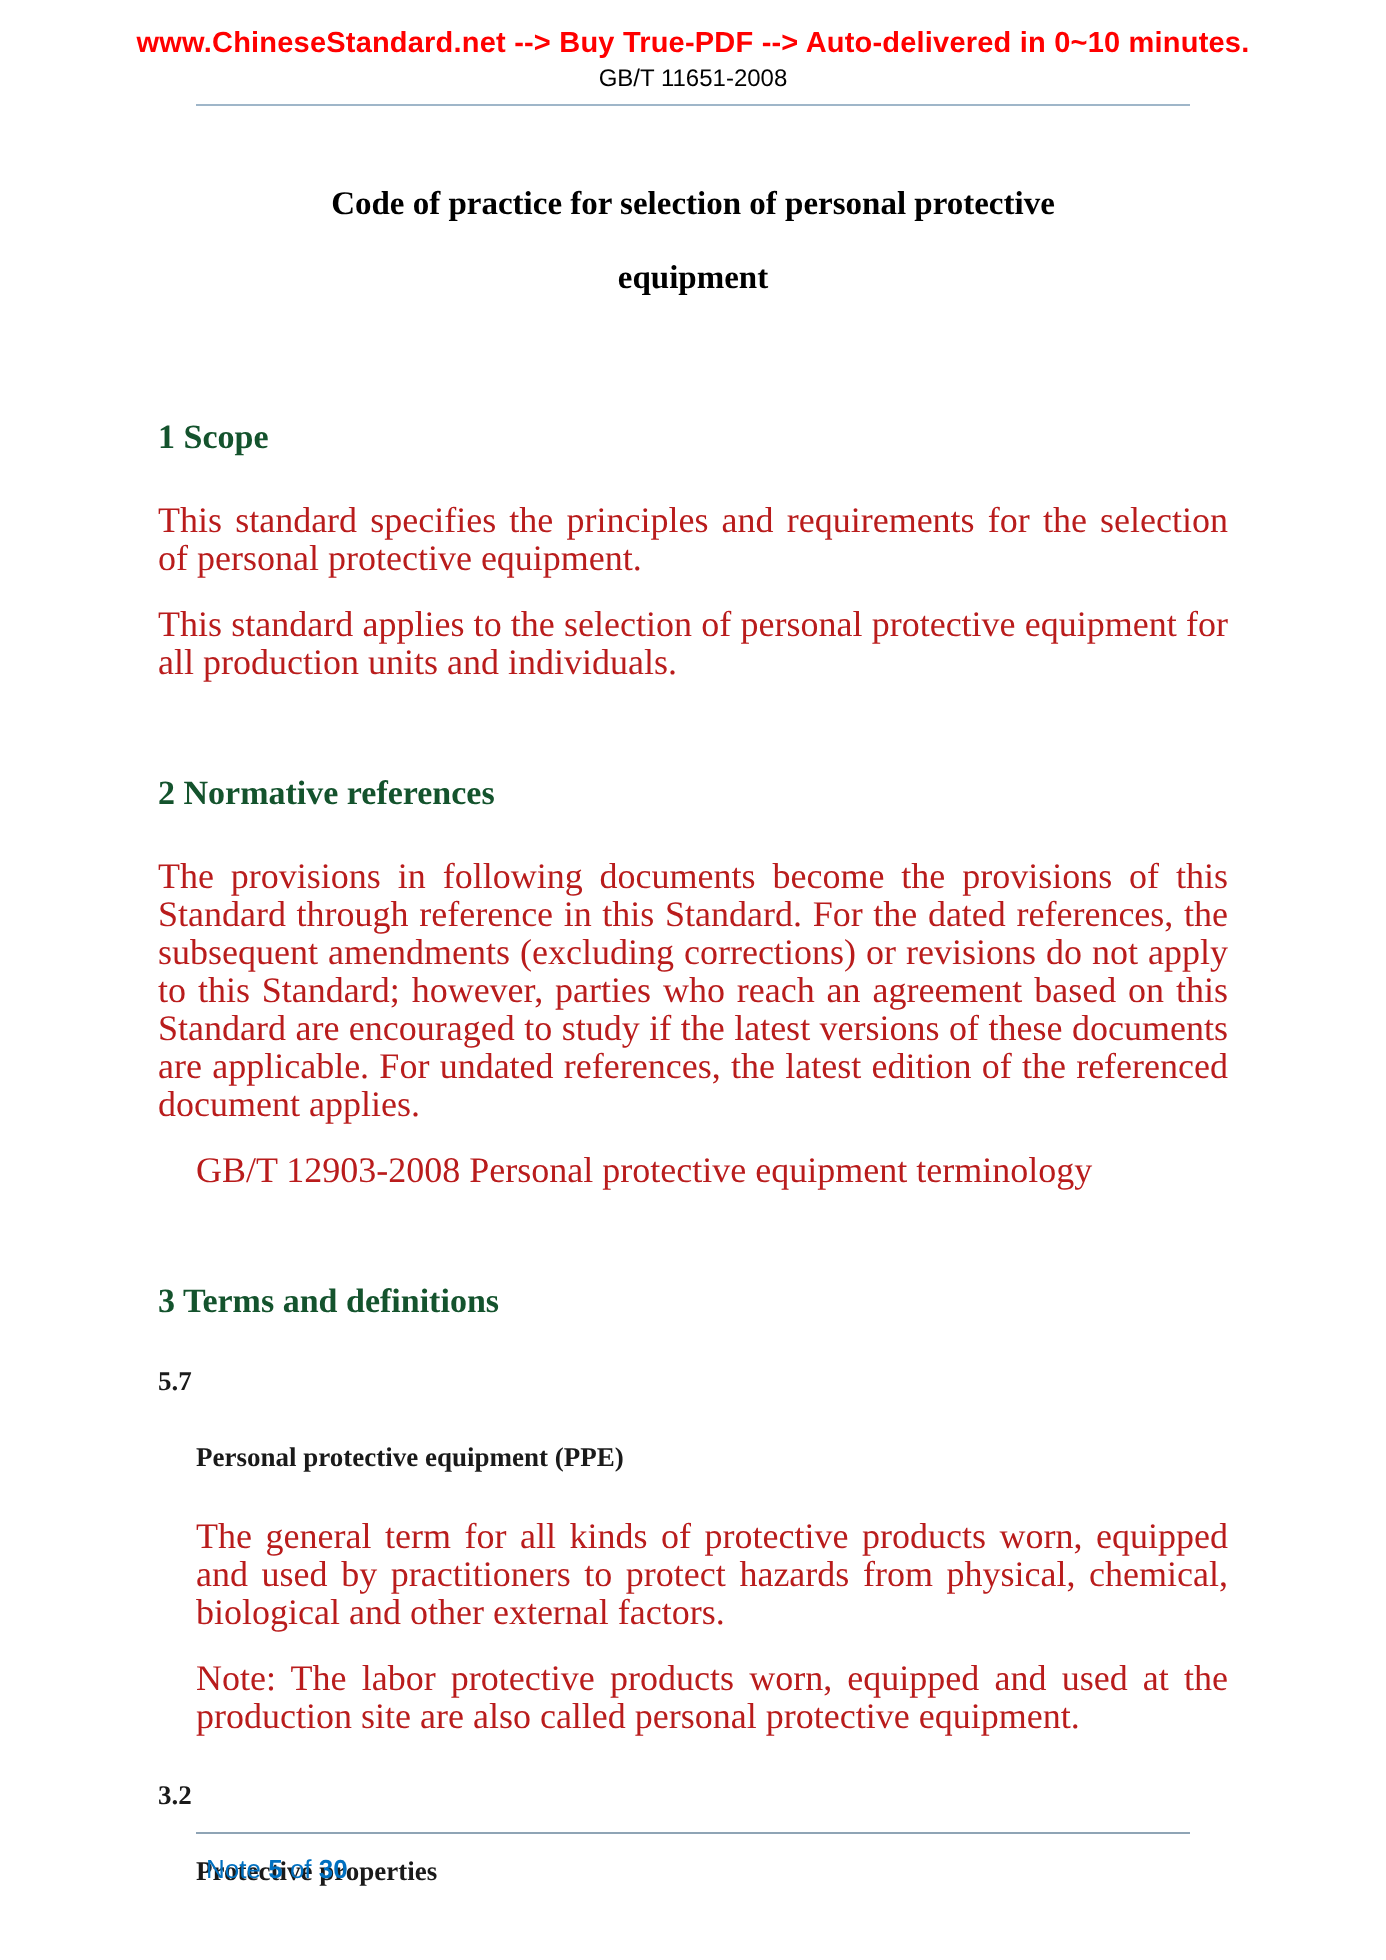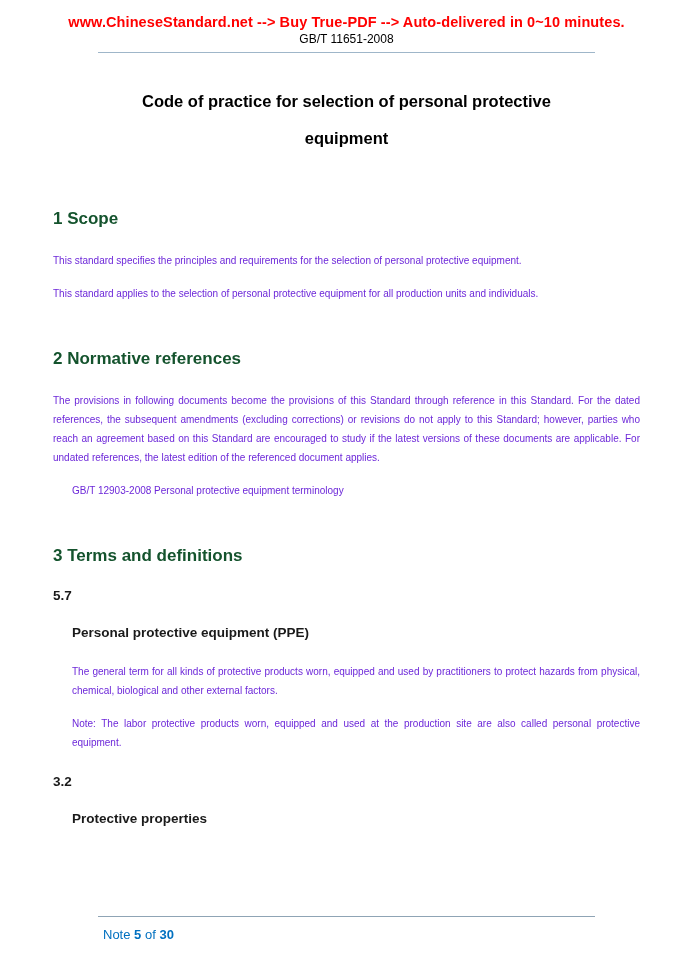--- a/index.html
+++ b/index.html
@@ -28,42 +28,43 @@
     font-size: 12px;
     color: #000000;
     margin-top: 2px;
   }
   .header-divider {
     border: none;
     border-top: 1px solid #9fb6c9;
     margin: 6px 98px 0 98px;
   }
   .content {
-    margin: 0 53px;
+    margin: 0 79px;
+    font-family: Liberation Serif, serif;
   }
   .doc-title {
     text-align: center;
     font-size: 16.5px;
     font-weight: bold;
     color: #000000;
     margin-top: 30px;
     line-height: 37px;
   }
   h2.section-heading {
     font-size: 17px;
     font-weight: bold;
     color: #14532d;
     margin: 46px 0 0 0;
   }
   .para {
-    font-size: 10px;
+    font-size: 18px;
     line-height: 19px;
     text-align: justify;
     margin: 22px 0 0 0;
-    color: #6d28d9;
+    color: #b91c1c;
   }
   .para + .para { margin-top: 14px; }
   .indent1 { margin-left: 19px; }
   .clause-number {
     font-size: 13.5px;
     font-weight: bold;
     margin: 22px 0 0 0;
   }
   .term-name {
     font-size: 13.5px;

